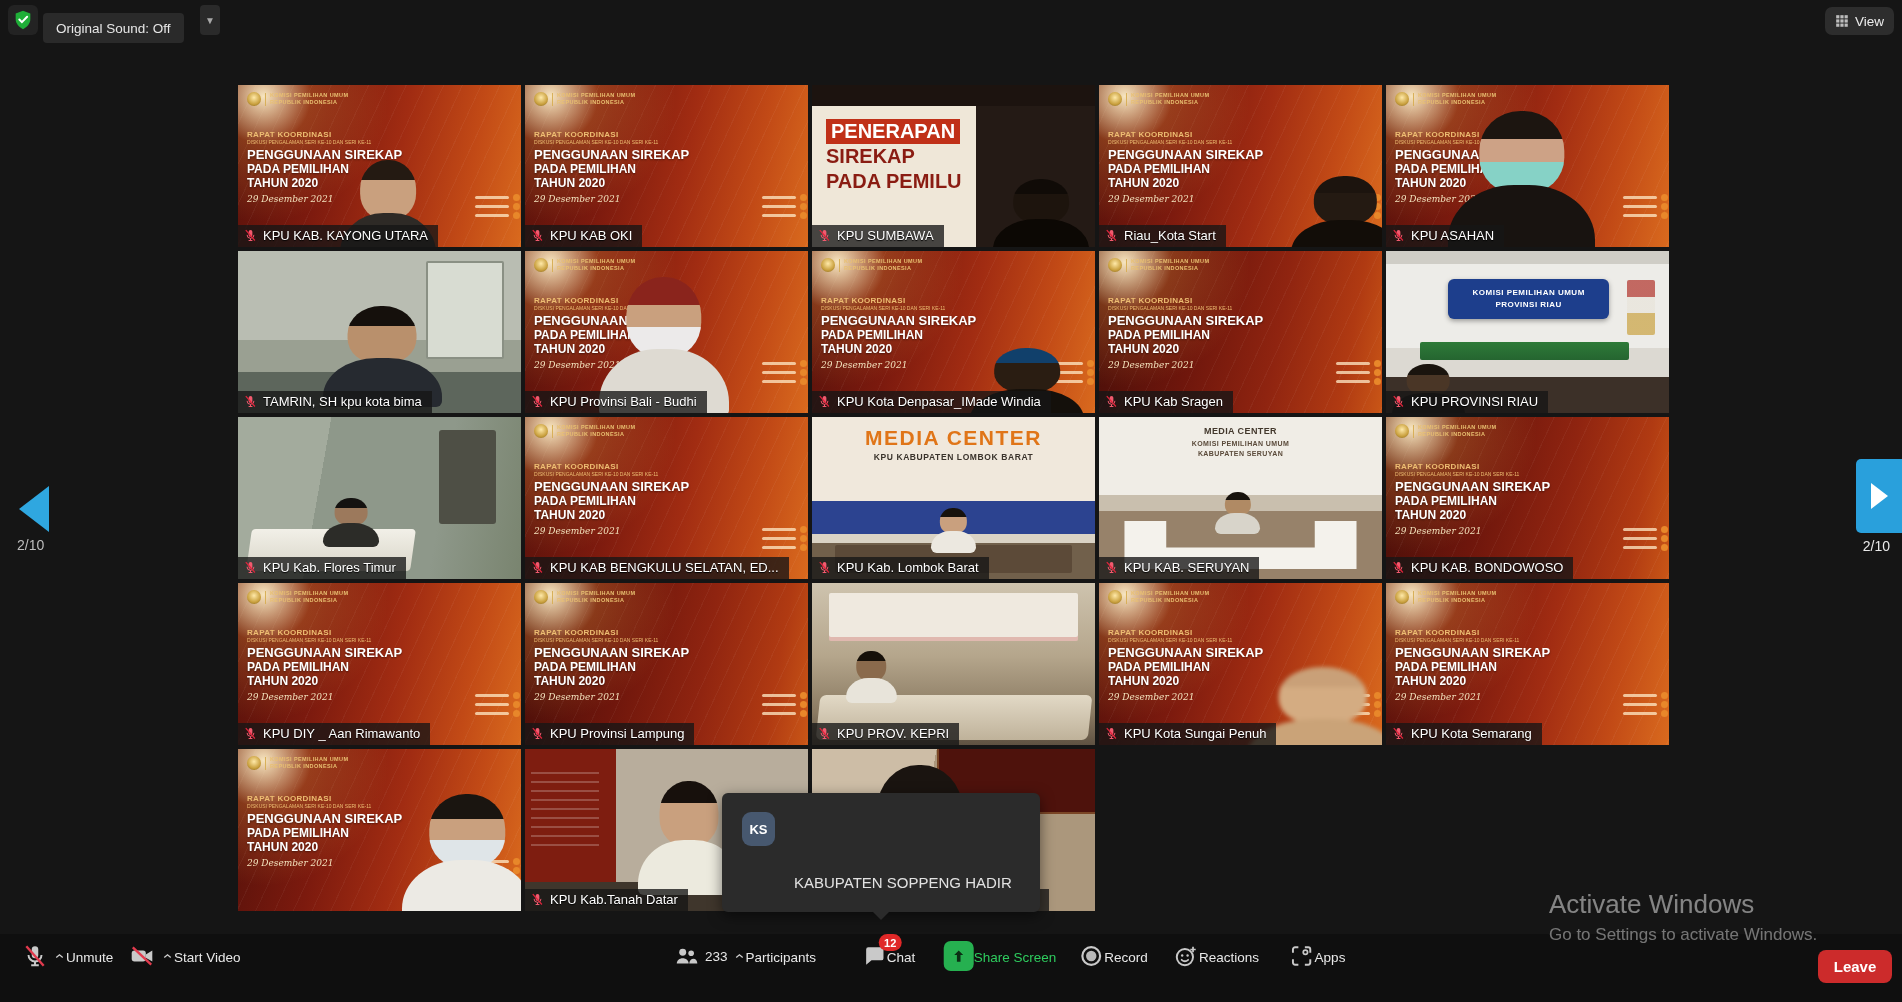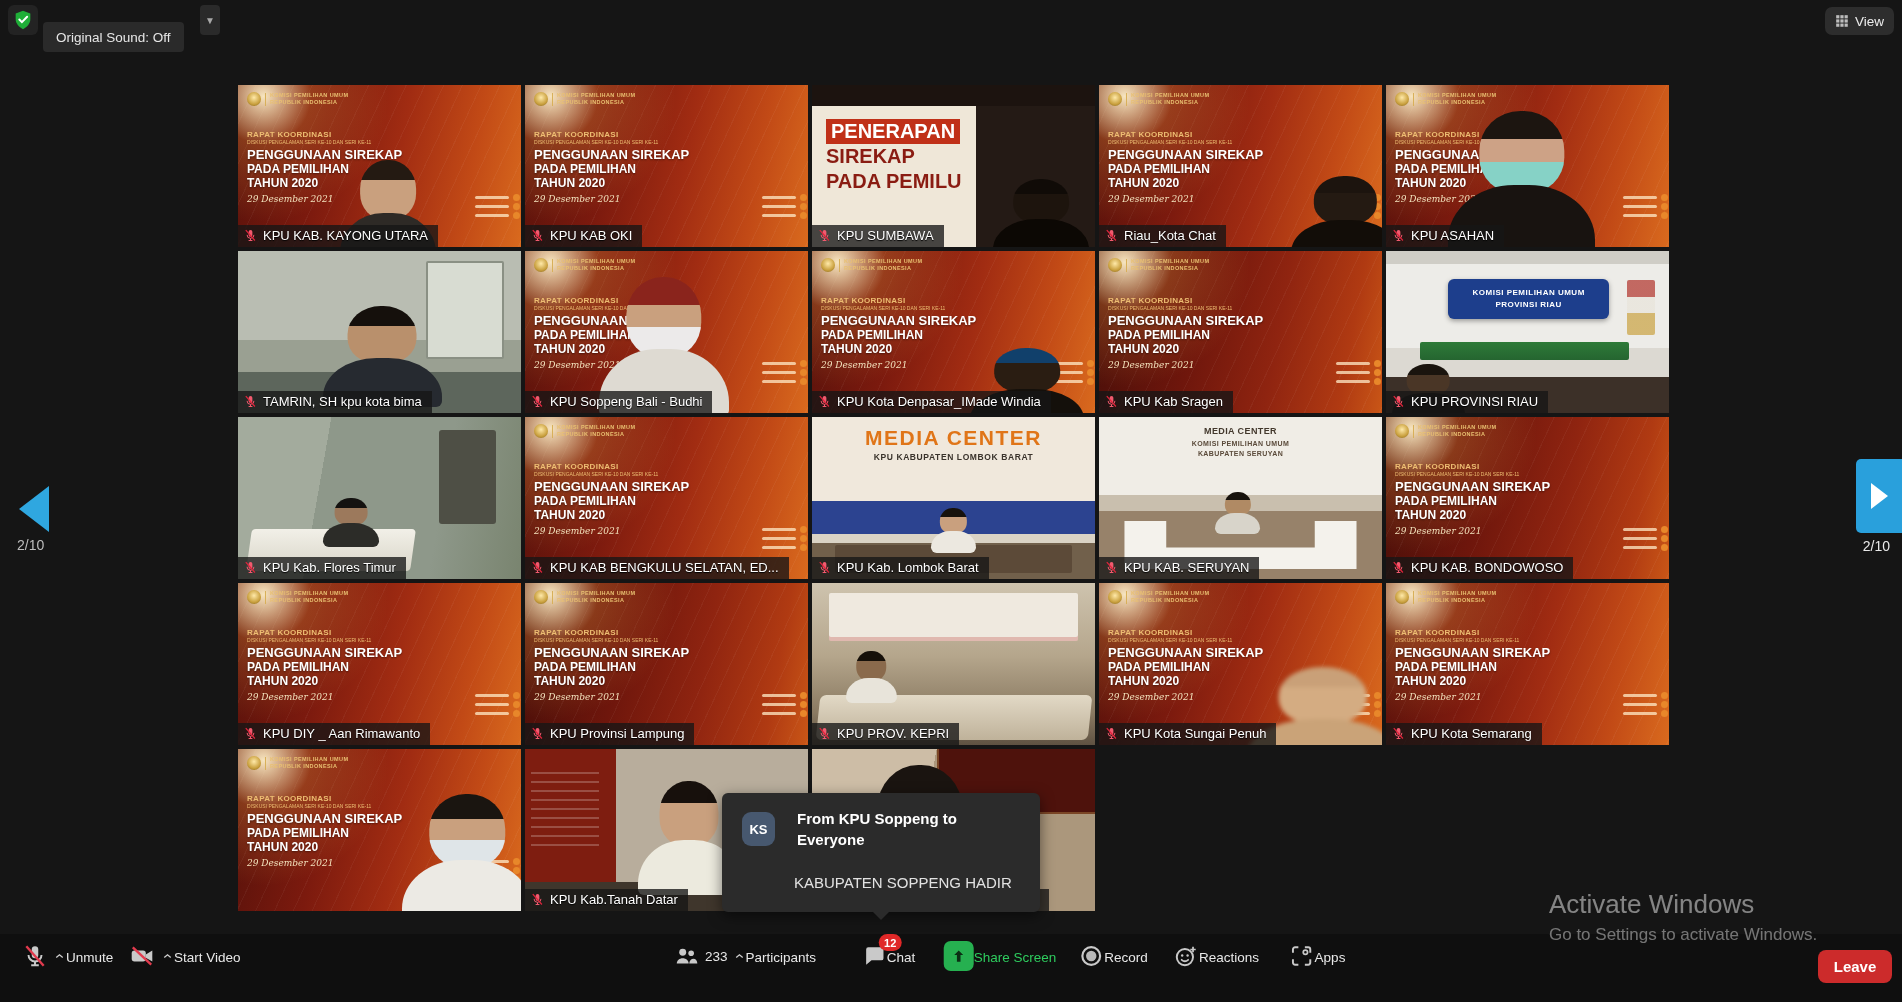--- a/index.html
+++ b/index.html
@@ -2,21 +2,21 @@
 <html><head>
 <meta charset="utf-8">
 <style>
   html,body{margin:0;padding:0;background:#000;}
   #app{position:relative;width:1902px;height:1002px;background:#151515;overflow:hidden;
        font-family:"Liberation Sans",sans-serif;color:#fff;}
 
   
   .shield-wrap{position:absolute;left:8px;top:5px;width:30px;height:30px;background:#232323;
                border-radius:6px;display:flex;align-items:center;justify-content:center;}
-  .os-btn{position:absolute;left:43px;top:22px;height:30px;background:#2a2a2a;border-radius:4px;
+  .os-btn{position:absolute;left:43px;top:13px;height:30px;background:#2a2a2a;border-radius:4px;
           display:flex;align-items:center;padding:0 13px;font-size:13.5px;color:#e6e6e6;}
   .os-dd{position:absolute;left:200px;top:5px;width:20px;height:30px;background:#2a2a2a;border-radius:4px;
          display:flex;align-items:center;justify-content:center;color:#a8a8a8;font-size:10px;}
   .view-btn{position:absolute;right:8px;top:7px;height:28px;background:#2d2d2d;border-radius:7px;
             display:flex;align-items:center;gap:6px;padding:0 10px;font-size:13.5px;color:#ececec;}
 
   
   .prev-btn{position:absolute;left:19px;top:486px;width:0;height:0;cursor:pointer;
             border-top:23px solid transparent;border-bottom:23px solid transparent;
             border-right:30px solid #2fa7e0;}
@@ -346,21 +346,21 @@
   </div>
 
   <div class="person"></div>
         <div class="label">
       <svg class="mic" viewBox="0 0 24 24">
         <path d="M12 3a3 3 0 0 1 3 3v5a3 3 0 0 1-6 0V6a3 3 0 0 1 3-3z" fill="#f15a6e"></path>
         <path d="M6.5 11a5.5 5.5 0 0 0 11 0" stroke="#f15a6e" stroke-width="1.6" fill="none"></path>
         <path d="M12 16.5V20M9 20h6" stroke="#f15a6e" stroke-width="1.6"></path>
         <path d="M4.5 3.5L19 20" stroke="#e0243c" stroke-width="2"></path>
       </svg>
-      <span class="label-text">Riau_Kota Chat</span>
+      <span class="label-text">Riau_Kota Start</span>
     </div>
       </div>
       <div class="tile v-asahan">
         <div class="slide">
     <div class="s-logo-row">
       <span class="s-emblem"></span>
       <span class="s-divider"></span>
       <span>
         <span class="s-org1">KOMISI PEMILIHAN UMUM</span>
         <span class="s-org2">REPUBLIK INDONESIA</span>
@@ -431,21 +431,21 @@
   </div>
 
   <div class="person"></div>
         <div class="label">
       <svg class="mic" viewBox="0 0 24 24">
         <path d="M12 3a3 3 0 0 1 3 3v5a3 3 0 0 1-6 0V6a3 3 0 0 1 3-3z" fill="#f15a6e"></path>
         <path d="M6.5 11a5.5 5.5 0 0 0 11 0" stroke="#f15a6e" stroke-width="1.6" fill="none"></path>
         <path d="M12 16.5V20M9 20h6" stroke="#f15a6e" stroke-width="1.6"></path>
         <path d="M4.5 3.5L19 20" stroke="#e0243c" stroke-width="2"></path>
       </svg>
-      <span class="label-text">KPU Soppeng Bali - Budhi</span>
+      <span class="label-text">KPU Provinsi Bali - Budhi</span>
     </div>
       </div>
       <div class="tile v-denpasar">
         <div class="slide">
     <div class="s-logo-row">
       <span class="s-emblem"></span>
       <span class="s-divider"></span>
       <span>
         <span class="s-org1">KOMISI PEMILIHAN UMUM</span>
         <span class="s-org2">REPUBLIK INDONESIA</span>
@@ -851,21 +851,20 @@
         <path d="M12 16.5V20M9 20h6" stroke="#f15a6e" stroke-width="1.6"></path>
         <path d="M4.5 3.5L19 20" stroke="#e0243c" stroke-width="2"></path>
       </svg>
       <span class="label-text">KPU Kab. Lombok Timur - Muliyadi</span>
     </div>
       </div>
     </div>
 
   <div class="popup">
     <div class="popup-avatar">KS</div>
-    <div class="popup-title">From KPU Soppeng to Everyone</div>
     <div class="popup-msg">KABUPATEN SOPPENG HADIR</div>
     <div class="popup-tail"></div>
   </div>
 
   <div class="toolbar">
 
     <div class="tb-item" style="left:22px">
       <div class="tb-iconrow">
         <svg width="26" height="26" viewBox="0 0 24 24">
           <path d="M12 3a3 3 0 0 1 3 3v5a3 3 0 0 1-6 0V6a3 3 0 0 1 3-3z" fill="#c9c9c9"></path>

